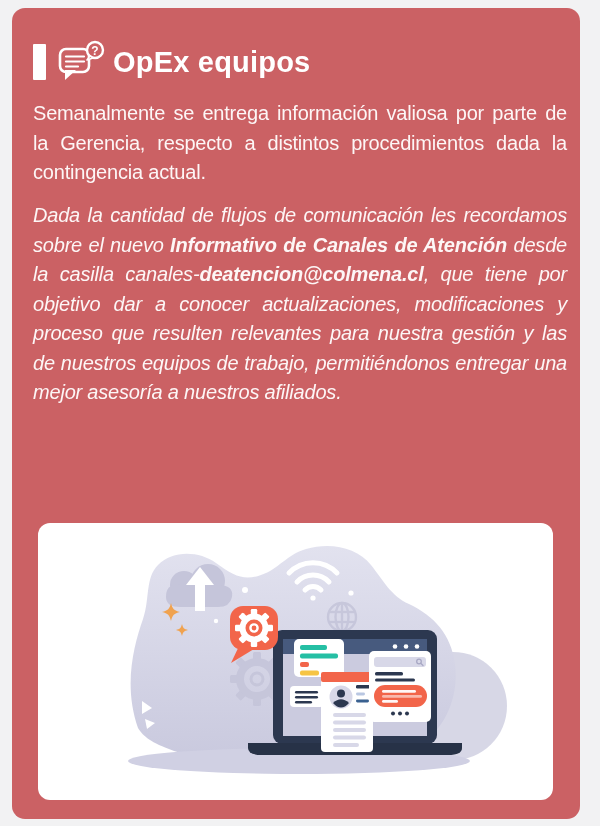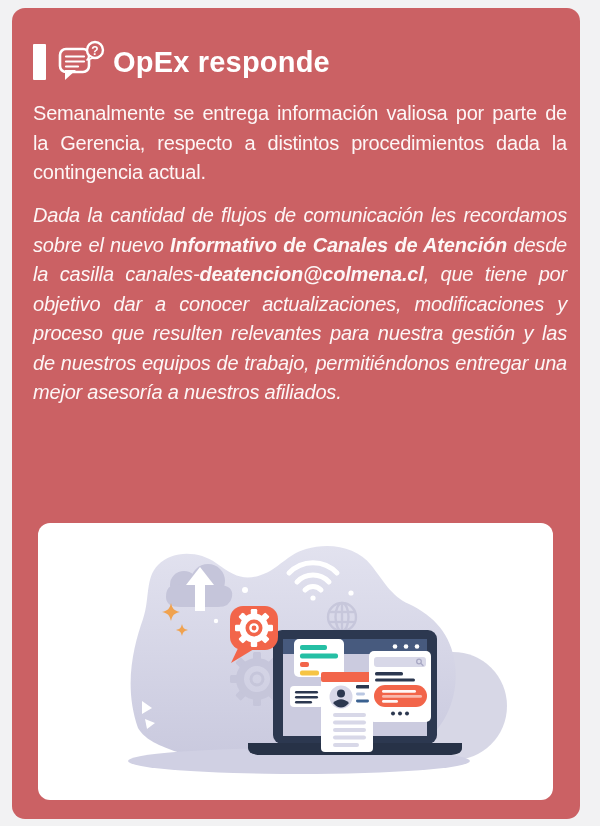--- a/index.html
+++ b/index.html
@@ -44,21 +44,21 @@
       <svg class="header-icon" viewBox="0 0 48 44">
         <rect x="3" y="9" width="29" height="23" rx="6" fill="none" stroke="var(--white)" stroke-width="2.6"></rect>
         <path d="M8 30 L8 40 L19 30 Z" class="f-white"></path>
         <line x1="9" y1="16.5" x2="27" y2="16.5" stroke="var(--white)" stroke-width="2.2" stroke-linecap="round"></line>
         <line x1="9" y1="21.5" x2="27" y2="21.5" stroke="var(--white)" stroke-width="2.2" stroke-linecap="round"></line>
         <line x1="9" y1="26.5" x2="21" y2="26.5" stroke="var(--white)" stroke-width="2.2" stroke-linecap="round"></line>
         <circle cx="38" cy="10" r="8" fill="var(--card_bg)" stroke="var(--white)" stroke-width="2.4"></circle>
         <path d="M33 16 L30 20 L36 18 Z" fill="var(--card_bg)" stroke="var(--white)" stroke-width="1.6" stroke-linejoin="round"></path>
         <text x="38" y="14.5" text-anchor="middle" font-size="12" font-weight="bold" fill="var(--white)">?</text>
       </svg>
-      <h1>OpEx responde</h1>
+      <h1>OpEx equipos</h1>
     </div>
 
     <p class="p1"><span>Semanalmente se entrega información valiosa por parte de la Gerencia, respecto a distintos procedimientos dada la contingencia actual.</span></p>
 
     <p class="p2"><span>Dada la cantidad de flujos de comunicación les recordamos sobre el nuevo </span><span class="b">Informativo de Canales de Atención</span><span> desde la casilla canales-</span><span class="b">deatencion@colmena.cl</span><span>, que tiene por objetivo dar a conocer actualizaciones, modificaciones y proceso que resulten relevantes para nuestra gestión y las de nuestros equipos de trabajo, permitiéndonos entregar una mejor asesoría a nuestros afiliados.</span></p>
 
     <div class="illus">
       <svg viewBox="0 0 515 277">
         <defs>
           <linearGradient id="blobGrad" x1="0" y1="0" x2="0" y2="1">

